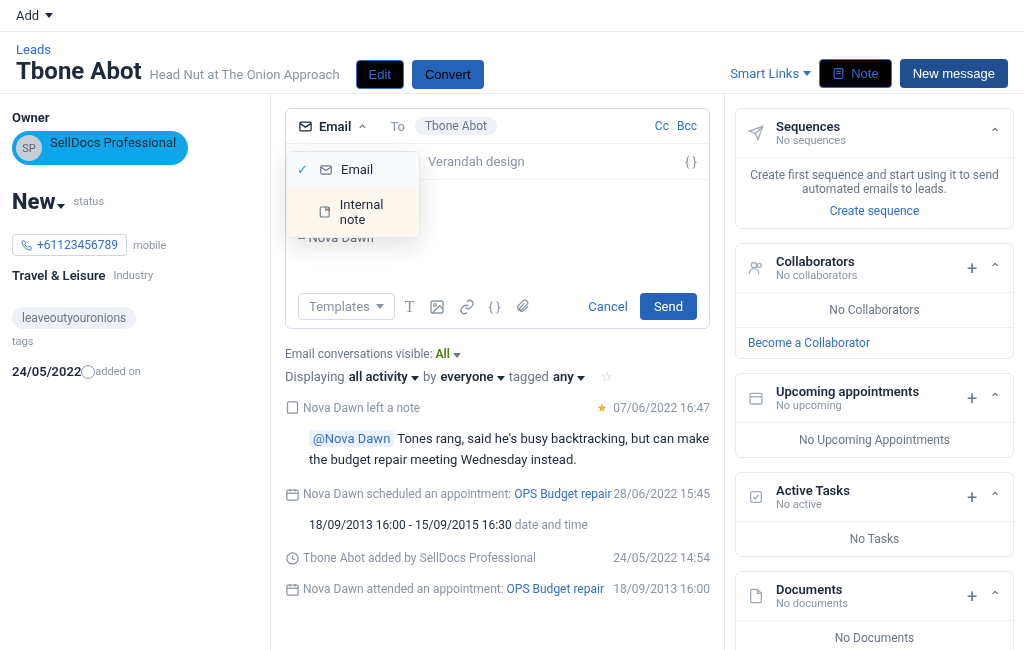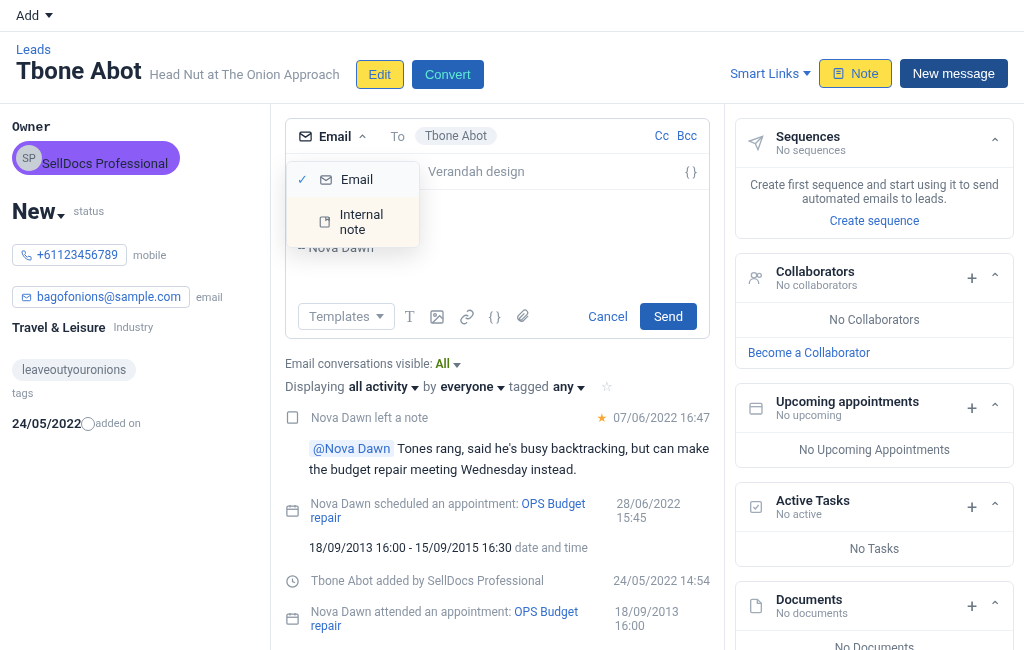--- a/index.html
+++ b/index.html
@@ -6,39 +6,39 @@
 body { font-family: -apple-system, BlinkMacSystemFont, "Segoe UI", Roboto, sans-serif; font-size: 13px; color: #1e2a3b; background: #fff; }
 a { color: #346fce; text-decoration: none; cursor: pointer; }
 
 .topbar { display: flex; align-items: center; justify-content: space-between; padding: 8px 16px; border-bottom: 1px solid #e5e9ef; }
 .topbar-left { display: flex; align-items: center; gap: 6px; cursor: pointer; }
 .topbar-right { display: flex; align-items: center; gap: 6px; }
 .search-box { width: 130px; height: 32px; border: 1px solid #e5e9ef; border-radius: 4px; display: flex; align-items: center; justify-content: flex-end; padding: 0 8px; }
 .icon-btn { width: 32px; height: 32px; border: 1px solid #e5e9ef; border-radius: 4px; display: flex; align-items: center; justify-content: center; cursor: pointer; background: #fff; color: #6b7785; }
 .avatar { width: 32px; height: 32px; border-radius: 50%; background: #e5e9ef; display: flex; align-items: center; justify-content: center; font-size: 12px; color: #6b7785; font-weight: 500; }
 
-.header { padding: 10px 16px 14px; border-bottom: 1px solid #e5e9ef; }
+.header { padding: 10px 16px 4px; border-bottom: 1px solid #e5e9ef; }
 .breadcrumb { font-size: 13px; color: #346fce; margin-bottom: 2px; }
 .header-main { display: flex; align-items: center; justify-content: space-between; }
 .header-left { display: flex; align-items: baseline; gap: 8px; }
 .lead-name { font-size: 24px; font-weight: 700; color: #1e2a3b; }
 .lead-sub { font-size: 13px; color: #8a95a3; }
 .header-right { display: flex; align-items: center; gap: 8px; }
 .btn { padding: 6px 12px; border-radius: 4px; font-size: 13px; cursor: pointer; display: inline-flex; align-items: center; gap: 6px; border: 1px solid transparent; }
-.btn-outline { border: 1px solid #346fce; color: #346fce; background: #fde047; }
-.btn-primary { background: #2563b8; color: #5eead4; }
+.btn-outline { border: 1px solid #346fce; color: #346fce; background: #000000; }
+.btn-primary { background: #2563b8; color: #000000; }
 .btn-dark { background: #1f4f8f; color: #fff; }
 .link-dd { color: #346fce; font-size: 13px; cursor: pointer; display: inline-flex; align-items: center; gap: 4px; }
 
 .layout { display: grid; grid-template-columns: 270px 1fr 300px; }
 
 
 .left-panel { padding: 16px 12px; }
-.owner-label { font-weight: 700; font-size: 13px; margin-bottom: 6px; font-family: Liberation Mono, monospace; }
-.owner-pill { display: inline-flex; align-items: flex-end; background: #8b5cf6; border-radius: 20px; padding: 4px 12px 4px 4px; }
+.owner-label { font-weight: 700; font-size: 13px; margin-bottom: 6px; }
+.owner-pill { display: inline-flex; align-items: flex-start; gap: 8px; background: #0ea5e9; border-radius: 20px; padding: 4px 12px 4px 4px; }
 .owner-av { width: 26px; height: 26px; border-radius: 50%; background: #c8ced6; display: flex; align-items: center; justify-content: center; font-size: 11px; color: #5a6474; }
 .status-row { margin-top: 24px; display: flex; align-items: center; gap: 8px; }
 .status-new { font-size: 22px; font-weight: 800; }
 .caret-down { display:inline-block; width:0; height:0; border-left:4px solid transparent; border-right:4px solid transparent; border-top:5px solid currentColor; }
 .small-label { font-size: 11px; color: #8a95a3; }
 .chip-row { margin-top: 20px; display: flex; align-items: center; gap: 6px; }
 .chip { border: 1px solid #cdd6e2; border-radius: 4px; padding: 3px 8px; display: inline-flex; align-items: center; gap: 5px; font-size: 12px; color: #346fce; background: #fff; }
 .industry-row { margin-top: 12px; display: flex; align-items: center; gap: 8px; }
 .industry-name { font-weight: 600; font-size: 13px; }
 .tag-pill { display: inline-block; background: #eef1f5; border-radius: 14px; padding: 4px 10px; font-size: 12px; color: #6b7785; margin-top: 24px; }
@@ -69,21 +69,21 @@
 .dd-item.note { background: #fcf7ef; }
 .check { color: #3a88d8; width: 14px; }
 
 .filter-row { margin-top: 18px; font-size: 12px; color: #6b7785; }
 .filter-row .b { color: #4d7c0f; font-weight: 600; }
 .activity-filter { margin-top: 8px; font-size: 13px; color: #6b7785; display: flex; align-items: center; gap: 4px; }
 .activity-filter .b { color: #1e2a3b; font-weight: 600; }
 .star-icon { margin-left: 12px; color: #b9c2cf; cursor: pointer; }
 
 .activity-item { margin-top: 16px; }
-.ai-head { display: flex; align-items: center; gap: 8px; font-size: 12px; color: #8a95a3; }
+.ai-head { display: flex; align-items: center; gap: 0; font-size: 12px; color: #8a95a3; }
 .ai-head .ts { margin-left: auto; font-size: 12px; color: #8a95a3; }
 .ai-head .star { color: #f7a934; }
 .ai-body { margin-top: 14px; font-size: 13px; line-height: 1.6; }
 .mention { background: #eaf2ff; color: #346fce; padding: 1px 4px; border-radius: 3px; }
 .link { color: #346fce; }
 .feed-icon { width: 18px; color: #8a95a3; display:inline-flex; }
 
 
 .right-panel { border-left: 1px solid #e5e9ef; padding: 14px 10px; }
 .card { border: 1px solid #e5e9ef; border-radius: 6px; margin-bottom: 14px; }
@@ -155,30 +155,20 @@
     <div class="chip-row">
       <span class="chip">
         <svg width="11" height="11" viewBox="0 0 24 24" fill="none" stroke="currentColor" stroke-width="2">
             <path d="M22 17v3a2 2 0 0 1-2.2 2 19 19 0 0 1-8.3-3 19 19 0 0 1-6-6A19 19 0 0 1 2.1 4.2 2 2 0 0 1 4.1 2h3a2 2 0 0 1 2 1.7c.1.9.3 1.8.6 2.6a2 2 0 0 1-.5 2.1L8 9.7a16 16 0 0 0 6 6l1.3-1.3a2 2 0 0 1 2.1-.5c.8.3 1.7.5 2.6.6A2 2 0 0 1 22 17z"></path>
           </svg>
         <span>+61123456789</span>
       </span>
       <span class="small-label">mobile</span>
     </div>
 
-    <div class="chip-row">
-      <span class="chip">
-        <svg width="11" height="11" viewBox="0 0 24 24" fill="none" stroke="currentColor" stroke-width="2">
-            <rect x="3" y="5" width="18" height="14" rx="2"></rect>
-            <polyline points="3,7 12,13 21,7"></polyline>
-          </svg>
-        <span>bagofonions@sample.com</span>
-      </span>
-      <span class="small-label">email</span>
-    </div>
 
     <div class="industry-row">
       <span class="industry-name">Travel &amp; Leisure</span>
       <span class="small-label">Industry</span>
     </div>
 
     <div class="tag-pill">leaveoutyouronions</div>
     <div class="small-label" style="margin-top:6px;">tags</div>
 
     <div class="date-row">

